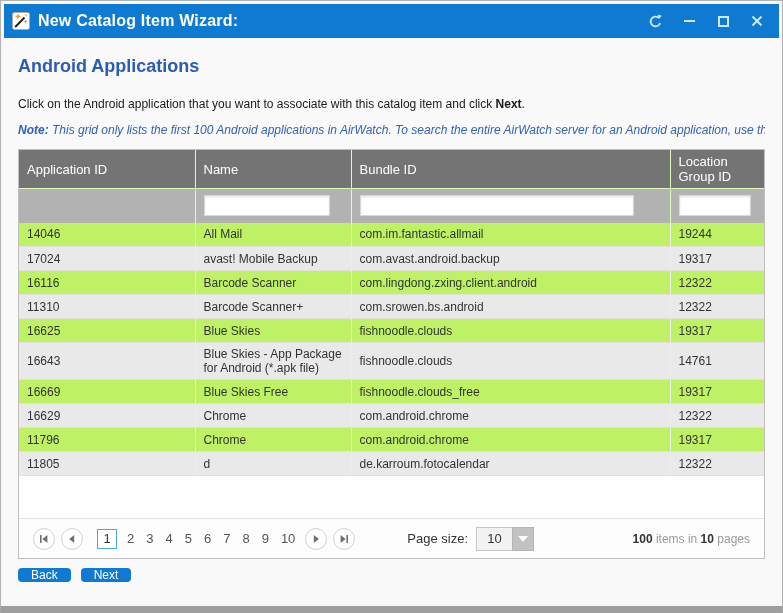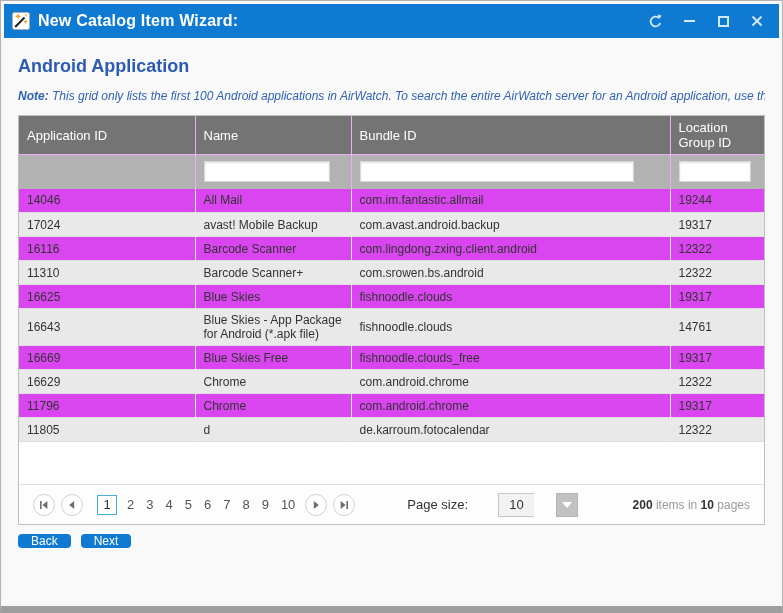--- a/index.html
+++ b/index.html
@@ -40,21 +40,21 @@
 
   h1.page-title { font-size: 18px; font-weight: bold; color: var(--heading, #2d5bb4); }
 
   p.instruction { margin-top: 20px; font-size: 12px; color: #1a1a1a; }
   p.note { margin-top: 12px; font-size: 12px; font-style: italic; color: var(--note, #2f62b6); white-space: nowrap; overflow: hidden; }
   p.note b { font-weight: bold; }
 
   
   .grid {
     margin-top: 12px; height: 410px;
-    border: 1px solid #bfbfbf; background: #d946ef;
+    border: 1px solid #bfbfbf; background: #bef264;
     display: flex; flex-direction: column;
   }
   table { width: 100%; border-collapse: collapse; table-layout: fixed; }
   th, td { text-align: left; vertical-align: middle; overflow: hidden; }
 
   tr.header-row th {
     background: var(--header, #747474); color: #fff;
     font-weight: normal; font-size: 13px;
     height: 38px; padding: 4px 8px;
     border-right: 1px solid rgba(255,255,255,.55);
@@ -101,21 +101,21 @@
     margin-right: 6px; cursor: pointer;
   }
   .pager-pages { display: inline-flex; align-items: center; margin: 0 4px; }
   .page-num { padding: 0 6px; cursor: pointer; color: #555; }
   .page-num.current {
     width: 20px; height: 20px; padding: 0;
     display: inline-flex; align-items: center; justify-content: center;
     border: 1px solid var(--activepage, #45aed6); background: #fff; color: #333;
     margin: 0 4px;
   }
-  .pagesize { display: flex; align-items: center; margin-left: 46px; color: #333; font-size: 13px; gap: 22px; }
+  .pagesize { display: flex; align-items: center; margin-left: 46px; color: #333; font-size: 13px; }
   .ps-value {
     margin-left: 8px; width: 36px; height: 24px;
     border: 1px solid #c6c6c6; border-right: none; background: #f2f2f2;
     display: inline-flex; align-items: center; justify-content: center;
     color: #333; cursor: pointer;
   }
   .ps-arrow {
     width: 22px; height: 24px; background: #c2c2c2; border: 1px solid #b5b5b5;
     display: inline-flex; align-items: center; justify-content: center; cursor: pointer;
   }
@@ -163,22 +163,23 @@
       <span class="win-btn">
         <svg width="12" height="12" viewBox="0 0 12 12">
           <line x1="1.5" y1="1.5" x2="10.5" y2="10.5" stroke="#cfe8fa" stroke-width="2"></line>
           <line x1="10.5" y1="1.5" x2="1.5" y2="10.5" stroke="#cfe8fa" stroke-width="2"></line>
         </svg>
       </span>
     </div>
   </div>
 
   <div class="content">
-    <h1 class="page-title">Android Application</h1>
-
+    <h1 class="page-title">Android Applications</h1>
+
+    <p class="instruction"><span>Click on the Android application that you want to associate with this catalog item and click </span><b>Next</b><span>.</span></p>
 
     <p class="note"><b>Note:</b><span> This grid only lists the first 100 Android applications in AirWatch. To search the entire AirWatch server for an Android application, use the column filters</span></p>
 
     <div class="grid">
       <table>
         <colgroup>
           <col style="width:176px">
             <col style="width:156px">
             <col style="width:319px">
             <col>
@@ -299,21 +300,21 @@
         </span>
 
         <span class="pagesize">
           <span>Page size:</span>
           <span class="ps-value">10</span>
           <span class="ps-arrow">
               <span class="tri"></span>
             </span>
         </span>
 
-        <span class="summary"><b>200</b><span> items in </span><b>10</b><span> pages</span></span>
+        <span class="summary"><b>100</b><span> items in </span><b>10</b><span> pages</span></span>
       </div>
     </div>
 
     <div class="footer">
       <button class="btn">Back</button>
       <button class="btn">Next</button>
     </div>
   </div>
 </div>
 

